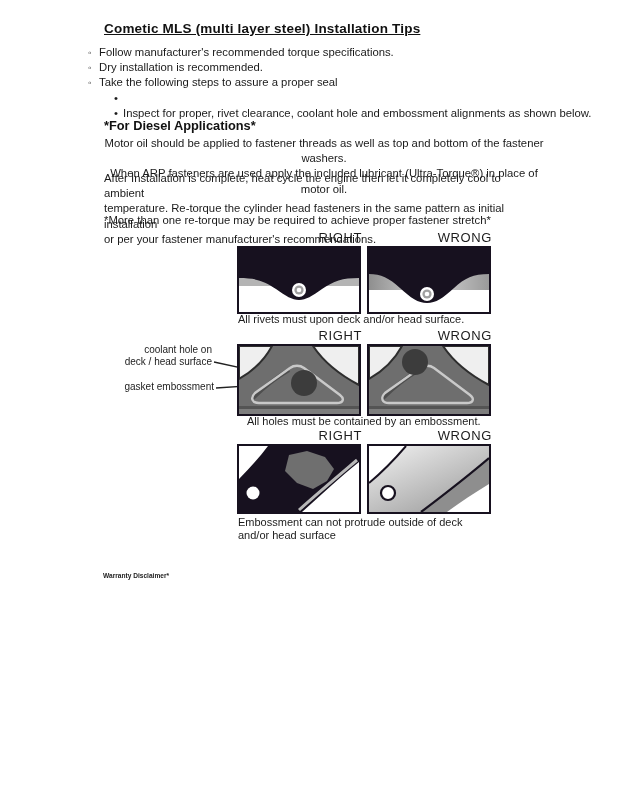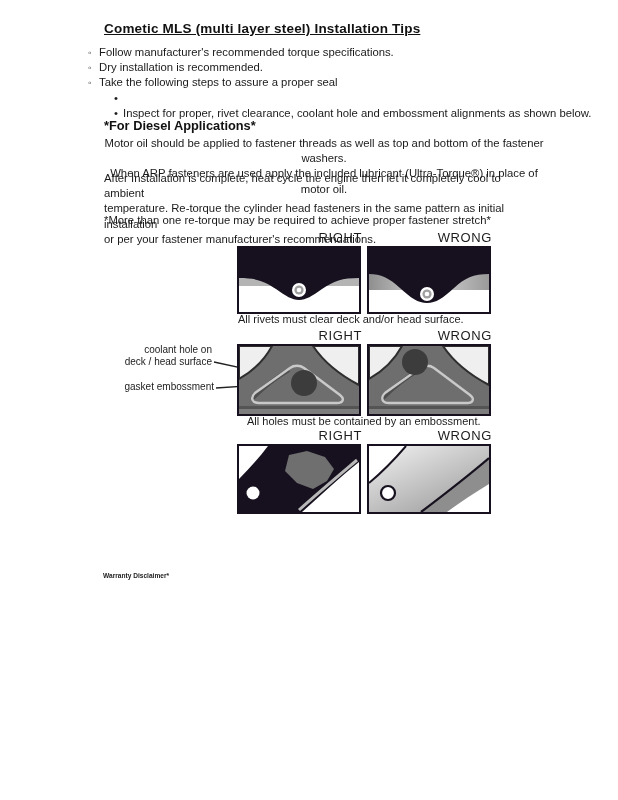--- a/index.html
+++ b/index.html
@@ -92,21 +92,21 @@
       </linearGradient>
     </defs>
     <rect width="120" height="64" fill="#ffffff"></rect>
     <rect y="26" width="120" height="16" fill="url(#g1)"></rect>
     <path d="M0,0 H120 V26 C104,26 96,30 85,40 C74,50 67,55 58,55 C49,55 42,50 31,40 C20,30 12,26 0,26 Z" fill="#17111f"></path>
     <circle cx="58" cy="46" r="7" fill="#ffffff"></circle>
     <circle cx="58" cy="46" r="4.6" fill="#a0a0a0"></circle>
     <circle cx="58" cy="46" r="2.3" fill="#ffffff"></circle>
   </svg>
 
-  <div class="abs cap" style="left:238px;top:313px;">All rivets must clear deck and/or head surface.</div>
+  <div class="abs cap" style="left:238px;top:313px;">All rivets must upon deck and/or head surface.</div>
 
   <div class="abs dlabel" style="left:237px;top:328px;">RIGHT</div>
   <div class="abs dlabel" style="left:367px;top:328px;">WRONG</div>
 
   <div class="abs sidelabel preline" style="left:104px;top:344px;width:108px;">coolant hole on
 deck / head surface</div>
   <div class="abs sidelabel" style="left:104px;top:381px;width:110px;">gasket embossment</div>
 
   <svg class="abs" style="left:205px;top:348px;pointer-events:none;" width="110" height="45" viewBox="0 0 110 45">
     <line x1="9" y1="14" x2="97" y2="33" stroke="#222222" stroke-width="1.3"></line>
@@ -156,20 +156,22 @@
       </linearGradient>
     </defs>
     <rect width="120" height="66" fill="#ffffff"></rect>
     <path d="M37,0 C25,14 12,27 0,37 L0,66 L52,66 C77,47 99,30 120,12 L120,0 Z" fill="url(#g3)"></path>
     <path d="M37,0 C25,14 12,27 0,37" stroke="#17111f" stroke-width="2" fill="none"></path>
     <path d="M52,66 C77,47 99,30 120,12 L120,38 C104,48 90,57 78,66 Z" fill="#8e8e8e"></path>
     <path d="M52,66 C77,47 99,30 120,12" stroke="#17111f" stroke-width="2.2" fill="none"></path>
     <circle cx="19" cy="47" r="7" fill="#ffffff" stroke="#17111f" stroke-width="2.2"></circle>
   </svg>
 
+  <div class="abs cap preline" style="left:238px;top:516px;">Embossment can not protrude outside of deck
+and/or head surface</div>
 
   <div class="abs disc">
     <div class="dh">Warranty Disclaimer*</div>
     <p>Due to the nature of performance applications, the parts in this catalog are sold without any express warranty or any implied warranty of merchantability or fitness for a particular purpose.  Cometic Gasket Inc., shall not, under any circumstances, be liable for any special, incidental or consequential damages, including, person, party or property, but not limited to, damage, or loss of property or equipment, loss of profits or revenue, cost of purchased or replacement goods, or claims of customers of the purchase, which may arise and/or result from sale, installation or use of these parts.  Installation of these parts could adversely affect the motor manufacturers warranty coverage.</p>
     <p class="preline">VENUE-The agreed upon venue, in the event of dispute whatsoever between the parties, whether instituted by either party, including, but not limited to, contract terms, payment terms, delivery, type, defects, sufficiency of product, shall be the Court of Common Pleas, Lake County, Ohio or the Painesville Municipal Court, Lake County, Ohio, depending on the amount in controversy.
 This agreement shall be governed by and construed under the laws of the State of Ohio.</p>
     <p>All prices and terms are subject to change without notice.</p>
     <p>Terms COD- Secured with a completed dealer/jobber application on File, COD-Company check with a current credit card number on file.  Open accounts may be established by well rated firms.  A credit application is available upon request.  Open accounts are due payable Net 30 days from date of invoice.  No statement will be sent.  If an account becomes 60 or more days past due, it is subject to being placed on credit hold.  No orders will be shipped or new orders accepted until past due balance is paid.  If an account becomes 90 or more days past due, it is subject to being placed for collections.  All costs of collection are the responsibility of the customer, including attorney fees, court costs, and other expenses of litigation.</p>
     <p>Returns- Authorized (RGA) must be obtained in advance on all returns.  A packing slip or invoice number must accompany the merchandise.  No returns after 30 days from invoice date.  All returns are subject to a 25% restocking charge.  All custom designed and custom manufactured gaskets are non-returnable.</p>
     <p class="preline">Only catalog parts are returnable.

